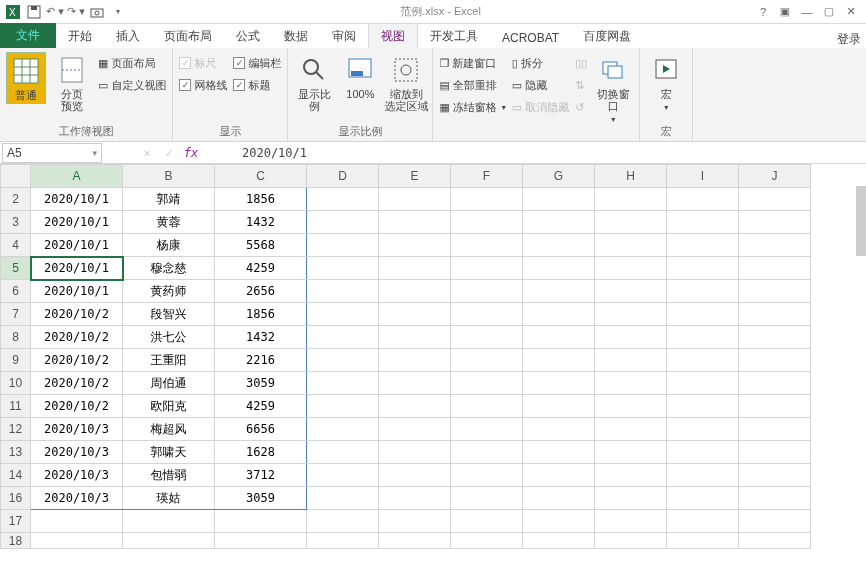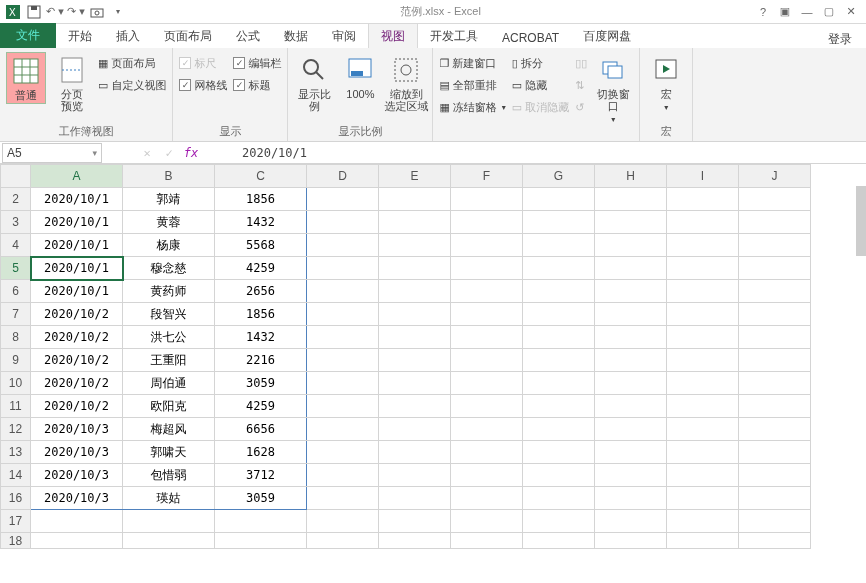--- a/index.html
+++ b/index.html
@@ -10,29 +10,29 @@
   .tb-left { display: flex; align-items: center; gap: 3px; padding-left: 4px; }
   .tb-icon { width: 18px; height: 18px; display: inline-flex; align-items: center; justify-content: center; color: #666; }
   .tb-center { flex: 1; text-align: center; color: #888; }
   .tb-right { display: flex; align-items: center; gap: 4px; padding-right: 6px; }
 
   
   .tabs { height: 24px; background: #fff; display: flex; align-items: flex-end; font-size: 12px; color: #444; }
   .tab { padding: 4px 12px 3px; cursor: pointer; }
   .tab.file { background: #217346; color: #5eead4; padding: 4px 16px; }
   .tab.active { background: #f3f3f3; border-top: 1px solid #d9d9d9; border-left: 1px solid #d9d9d9; border-right: 1px solid #d9d9d9; color: #701a75; }
-  .tabs-right { margin-left: auto; padding-right: 14px; color: #444; }
+  .tabs-right { margin-left: auto; padding-right: 5px; color: #444; }
 
   
   .ribbon { height: 94px; background: #f3f3f3; border-bottom: 1px solid #d4d4d4; display: flex; font-size: 11px; color: #444; }
   .group { border-right: 1px solid #d9d9d9; padding: 4px 6px 2px; display: flex; flex-direction: column; }
   .group-body { flex: 1; display: flex; align-items: flex-start; gap: 6px; }
   .group-label { text-align: center; color: #666; font-size: 11px; padding-top: 2px; }
   .bigbtn { width: 40px; display: flex; flex-direction: column; align-items: center; justify-content: center; padding: 2px; gap: 2px; text-align: center; line-height: 12px; }
-  .bigbtn.sel { background: #fca5a5; border: 1px solid #9dbf9d; }
+  .bigbtn.sel { background: #eab308; border: 1px solid #9dbf9d; }
   .bigbtn .ic { width: 32px; height: 32px; display: flex; align-items: center; justify-content: center; }
   .stackcol { display: flex; flex-direction: column; gap: 4px; padding-top: 2px; }
   .smallitem { display: flex; align-items: center; gap: 3px; white-space: nowrap; height: 18px; }
   .cb { width: 12px; height: 12px; border: 1px solid #888; display: inline-flex; align-items: center; justify-content: center; background: #fff; font-size: 9px; }
   .cb.disabled { border-color: #ccc; color: #bbb; }
   .cb.checked::after { content: "✓"; color: #555; }
   .cb.disabled.checked::after { color: #bbb; }
 
   
   .fbar { height: 22px; border-bottom: 1px solid #d4d4d4; display: flex; align-items: center; font-size: 12px; gap: 28px; }

